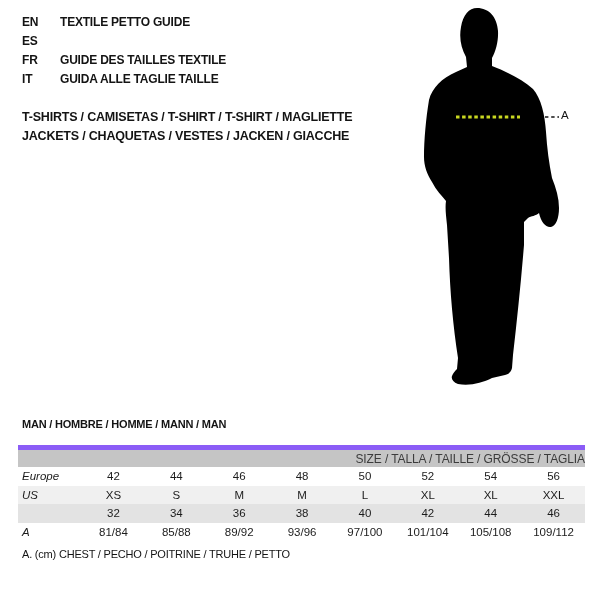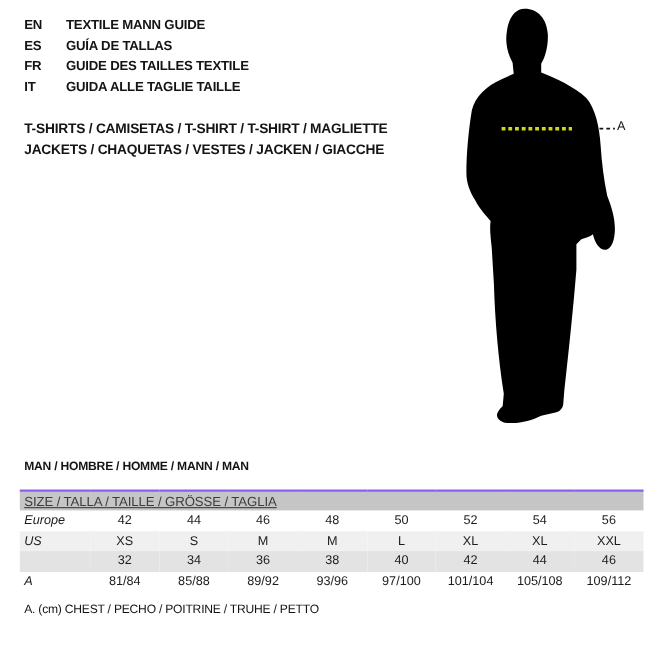--- a/index.html
+++ b/index.html
@@ -21,44 +21,43 @@
   .marker-a{position:absolute;left:561px;top:109px;font-size:11.5px;font-weight:400;color:#141414;}
   
   .man-title{position:absolute;left:22px;top:418px;font-weight:700;font-size:11px;letter-spacing:-0.2px;}
   
   .size-table{
     position:absolute;left:18px;top:445px;width:567px;
     border-collapse:collapse;table-layout:fixed;font-size:11.5px;
   }
   .size-table th{
     background:var(--table-header-bg,#c5c5c5);
-    border-top:2px solid #8b5cf6;
-    font-weight:400;text-align:left;color:#3c3c3c;font-size:12px;
-    height:17px;padding:0 0 0 4px;letter-spacing:-0.1px;text-decoration:underline;
+    border-top:5px solid #8b5cf6;
+    font-weight:400;text-align:right;color:#3c3c3c;font-size:12px;
+    height:17px;padding:0 0 0 4px;letter-spacing:-0.1px;
   }
   .size-table td{height:18.5px;padding:0;text-align:center;font-weight:400;color:#1c1c1c;}
   .size-table td.rowlabel{text-align:left;padding-left:4px;font-style:italic;}
   .size-table tr.alt1 td{background:var(--row-alt1,#f0f0f0);}
   .size-table tr.alt2 td{background:var(--row-alt2,#e3e3e3);}
   
   .footnote{position:absolute;left:22px;top:548px;font-weight:400;font-size:11px;letter-spacing:-0.2px;}
 </style>
 </head>
 <body>
 
 <div class="canvas">
 
   <div class="lang-list">
     <div class="lang-row">
       <span class="lang-code">EN</span>
-      <span class="lang-label">TEXTILE MANN GUIDE</span>
+      <span class="lang-label">TEXTILE PETTO GUIDE</span>
     </div>
     <div class="lang-row">
       <span class="lang-code">ES</span>
-      <span class="lang-label">GUÍA DE TALLAS</span>
     </div>
     <div class="lang-row">
       <span class="lang-code">FR</span>
       <span class="lang-label">GUIDE DES TAILLES TEXTILE</span>
     </div>
     <div class="lang-row">
       <span class="lang-code">IT</span>
       <span class="lang-label">GUIDA ALLE TAGLIE TAILLE</span>
     </div>
   </div>

